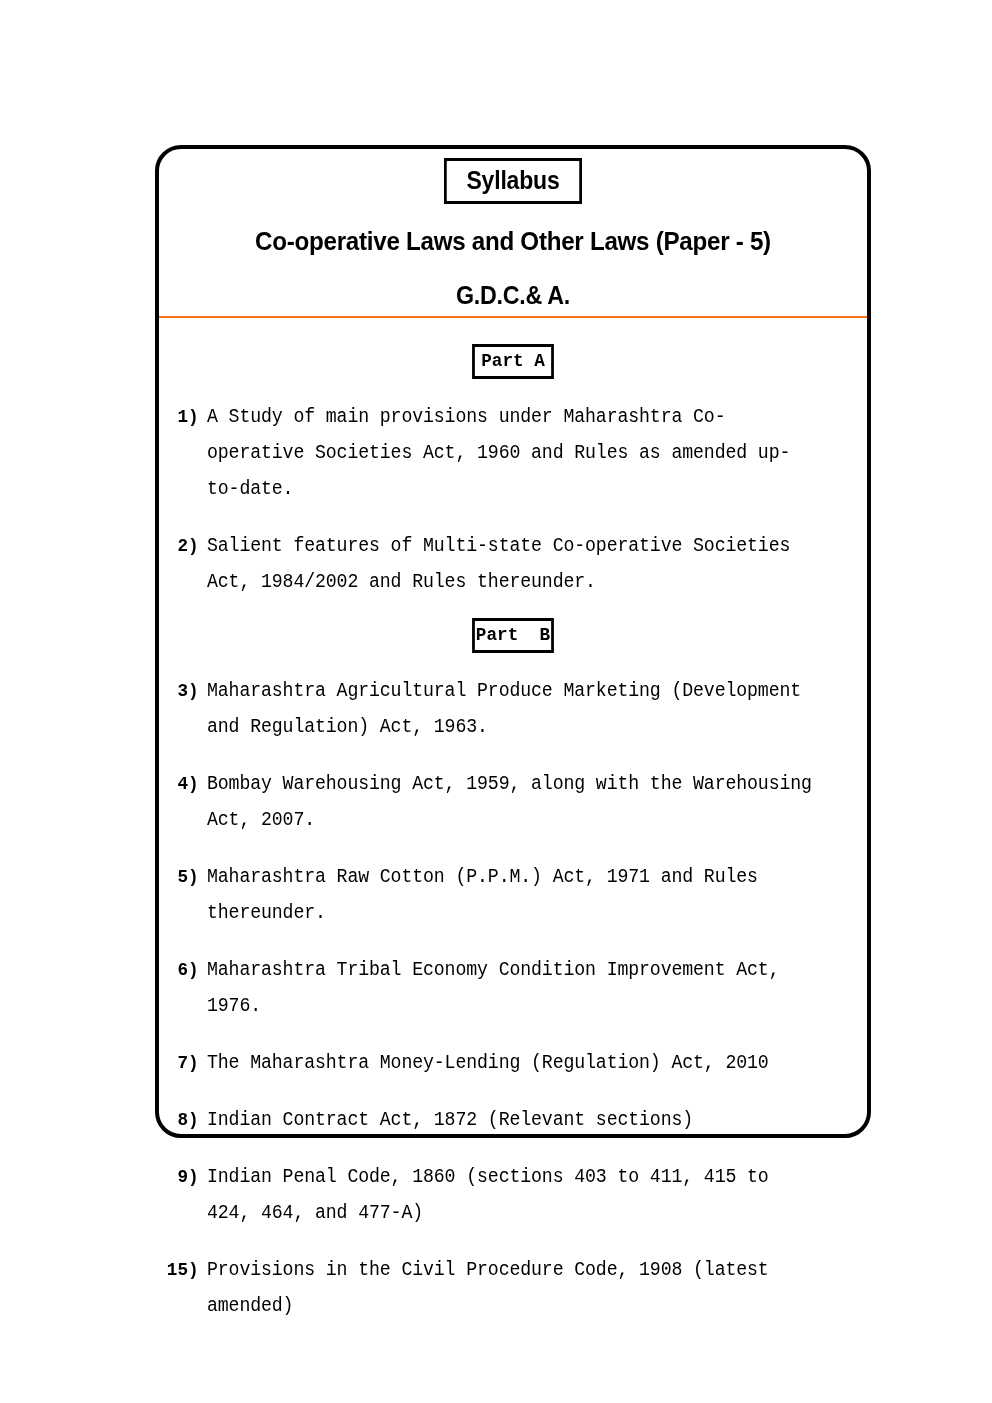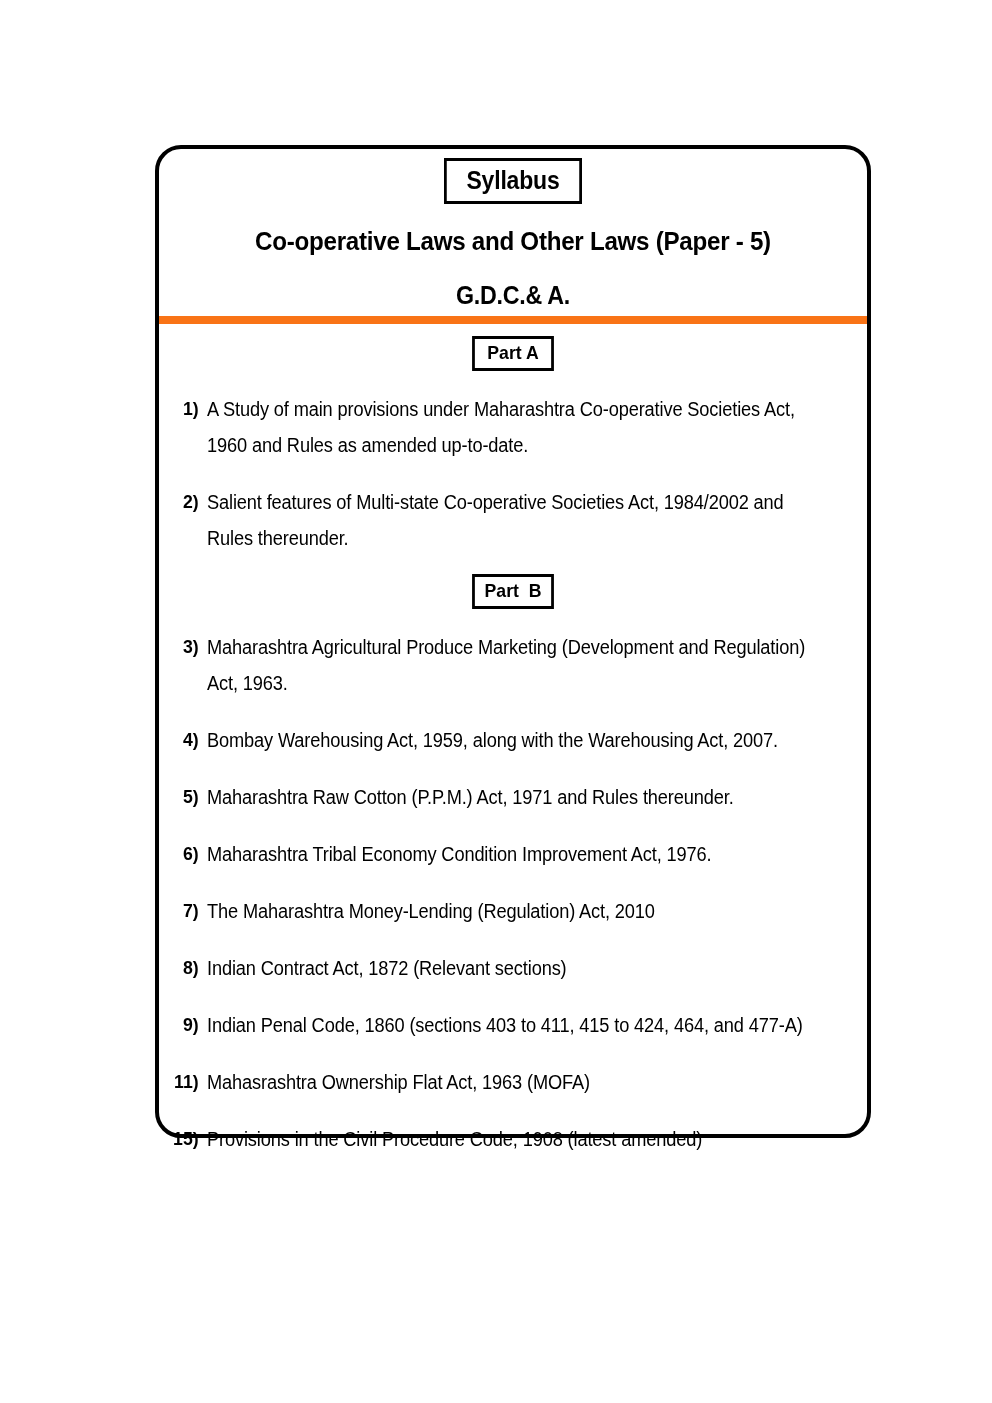--- a/index.html
+++ b/index.html
@@ -26,21 +26,21 @@
     box-sizing: border-box;
     border: 4px solid #000000;
     border-radius: 26px;
     background: #ffffff;
   }
 
   
   .header-block {
     padding-top: 9px;
     padding-bottom: 6px;
-    border-bottom: 8px solid #f97316;
+    border-bottom: 2px solid #f97316;
   }
 
   .boxed-title {
     display: block;
     margin: 0 auto;
     width: 150px;
     box-sizing: border-box;
     border: 3px solid #000000;
     text-align: center;
     font-weight: bold;
@@ -64,21 +64,22 @@
   }
   .header-line.sub {
     font-size: 25px;
     line-height: 29px;
     margin-top: 25px;
     transform: scaleX(0.93);
   }
 
   
   .body-block {
-    padding-top: 12px;
+    padding-top: 26px;
+    font-family: Liberation Mono, monospace;
   }
 
   .part-label {
     display: block;
     margin: 0 auto;
     width: 88px;
     box-sizing: border-box;
     border: 3px solid #000000;
     text-align: center;
     font-weight: bold;
@@ -182,24 +183,20 @@
         </li>
         <li class="syllabus-item">
           <span class="item-number">8)</span>
           <span class="item-text">Indian Contract Act, 1872 (Relevant sections)</span>
         </li>
         <li class="syllabus-item">
           <span class="item-number">9)</span>
           <span class="item-text">Indian Penal Code, 1860 (sections 403 to 411, 415 to 424, 464, and 477-A)</span>
         </li>
         <li class="syllabus-item">
-          <span class="item-number">11)</span>
-          <span class="item-text">Mahasrashtra Ownership Flat Act, 1963 (MOFA)</span>
-        </li>
-        <li class="syllabus-item">
           <span class="item-number">15)</span>
           <span class="item-text">Provisions in the Civil Procedure Code, 1908 (latest amended)</span>
         </li>
       </ol>
     </div>
 
   </div>
 </div>
 
 </body></html>

